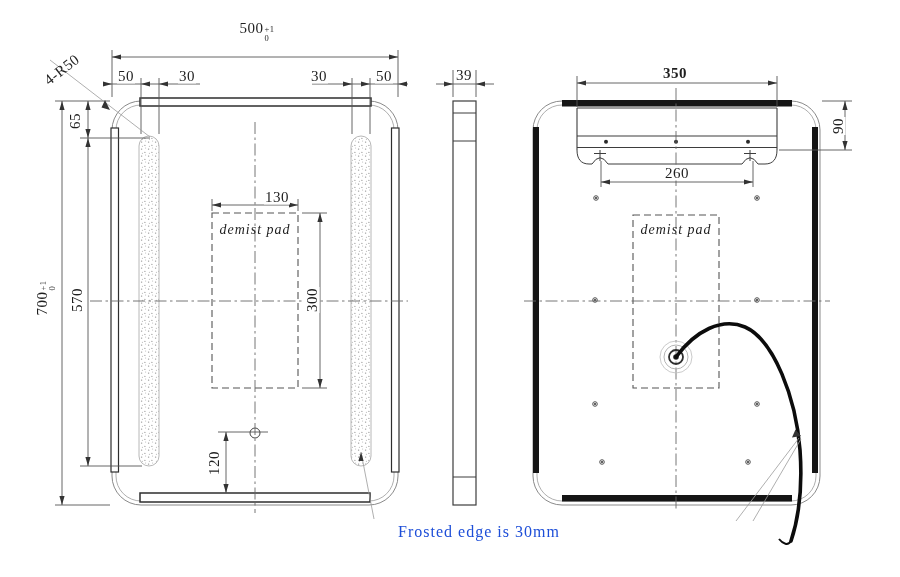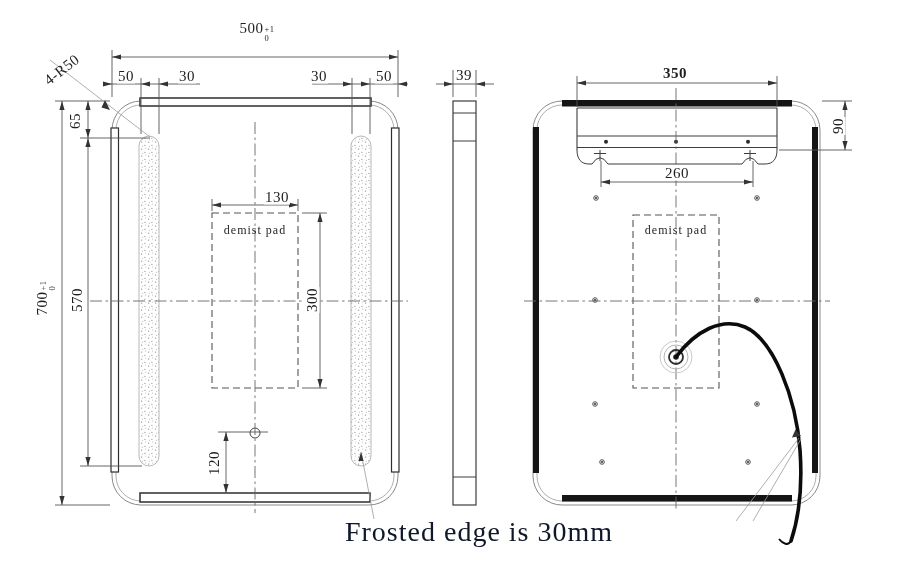--- a/index.html
+++ b/index.html
@@ -6,23 +6,23 @@
   #canvas{position:relative;width:900px;height:577px;background:#ffffff;overflow:hidden;
           font-family:"Liberation Serif",serif;}
   #draw{position:absolute;left:0;top:0;}
   .dim{position:absolute;transform:translate(-50%,-50%);font-size:15px;color:#1f1f1f;
        background:#fff;padding:0 1px;white-space:nowrap;line-height:1;letter-spacing:.5px;}
   .rot{transform:translate(-50%,-50%) rotate(-90deg);}
   .r38{transform:translate(-50%,-50%) rotate(-38deg);background:transparent;}
   .tol{display:inline-flex;flex-direction:column;font-size:8.5px;line-height:1.05;
        vertical-align:1px;margin-left:1px;font-style:normal;}
   .tol i{font-style:normal;}
-  .note{position:absolute;transform:translate(-50%,-50%);font-size:28px;color:#0f172a;
+  .note{position:absolute;transform:translate(-50%,-50%);font-size:16px;color:#1d4ed8;
         white-space:nowrap;letter-spacing:1px;background:transparent;}
-  .demist{font-size:12px;letter-spacing:1px;background:transparent;}
+  .demist{font-size:14px;letter-spacing:1px;background:transparent;font-style:italic;}
 </style>
 </head>
 <body>
 
 <div id="canvas">
 
 <svg id="draw" width="900" height="577" viewBox="0 0 900 577">
   <defs>
     <pattern id="stip" width="7" height="7" patternUnits="userSpaceOnUse">
       <rect width="7" height="7" fill="#ffffff"></rect>

